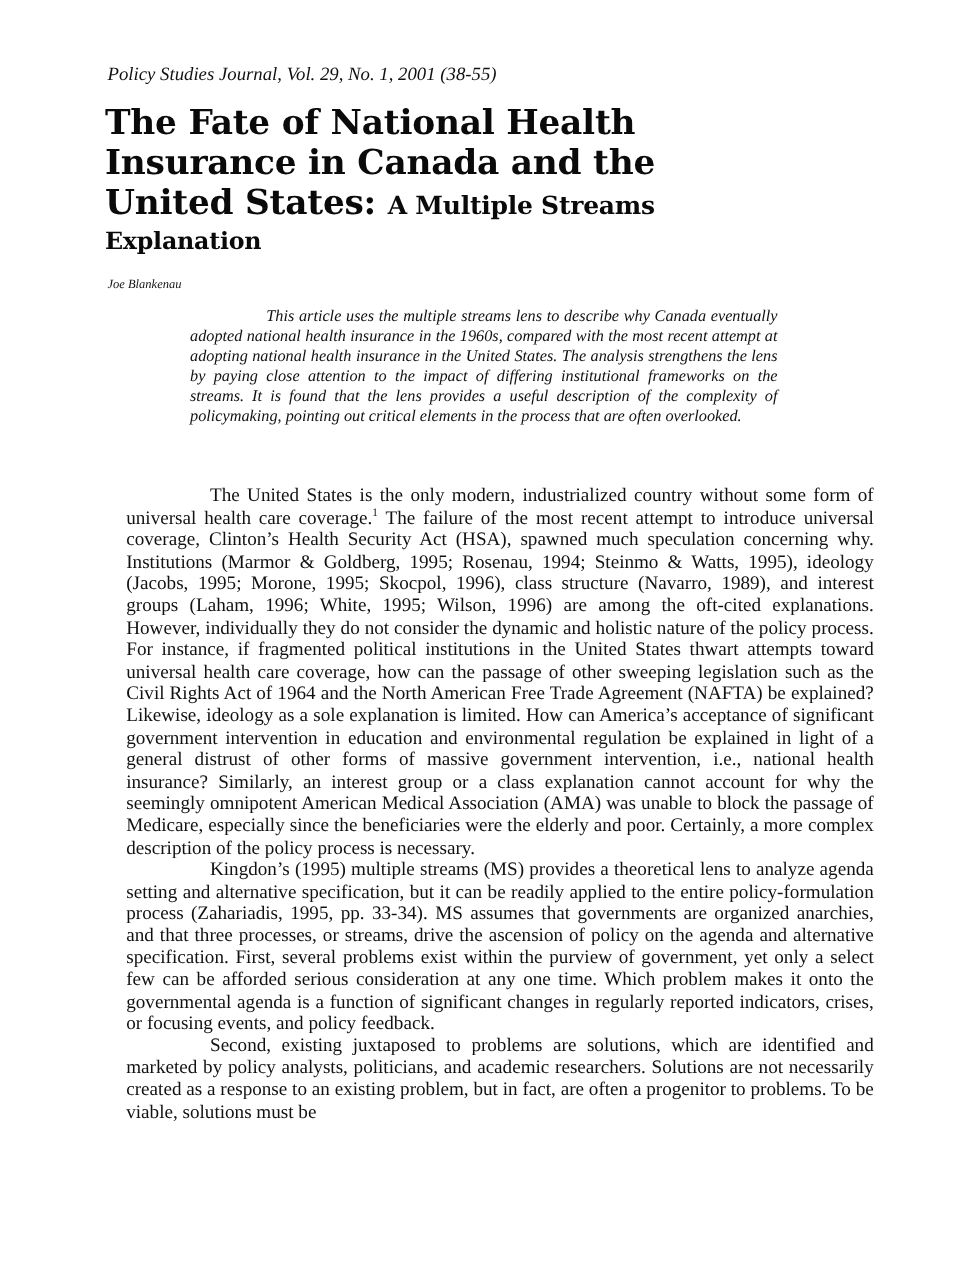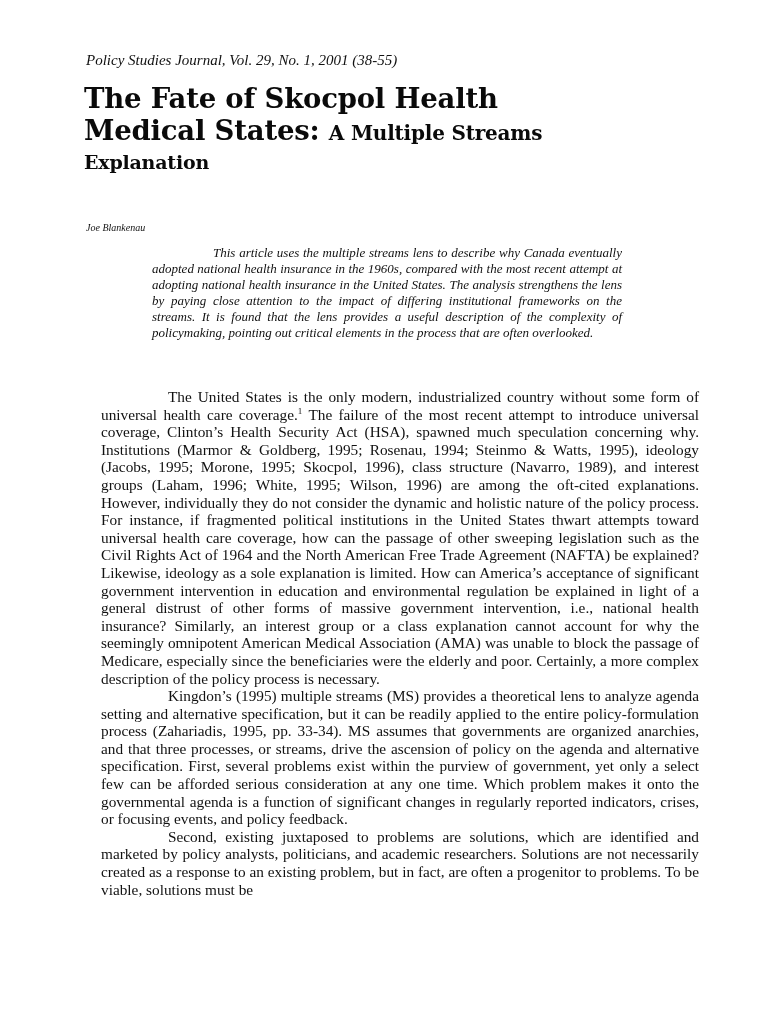--- a/index.html
+++ b/index.html
@@ -18,23 +18,24 @@
   .pageno { position: absolute; left: 16px; width: 768px; top: 985px; text-align: right; font-family: "Liberation Serif", serif; font-size: 15px; }
 </style>
 </head>
 <body>
 
 <div class="page">
 
   <div class="journal">Policy Studies Journal, Vol. 29, No. 1, 2001 (38-55)</div>
 
   <div class="title">
-    <div>The Fate of Skocpol Health</div>
+    <div>The Fate of National Health</div>
+    <div>Insurance in Canada and the</div>
     <div>
-      <span>Medical States:</span>
+      <span>United States:</span>
       <span class="sub">A Multiple Streams</span>
     </div>
     <span class="subline2">Explanation</span>
   </div>
 
   <div class="author">Joe Blankenau</div>
 
   <div class="abstract">
     <p>This article uses the multiple streams lens to describe why Canada eventually adopted national health insurance in the 1960s, compared with the most recent attempt at adopting national health insurance in the United States. The analysis strengthens the lens by paying close attention to the impact of differing institutional frameworks on the streams. It is found that the lens provides a useful description of the complexity of policymaking, pointing out critical elements in the process that are often overlooked.</p>
   </div>

